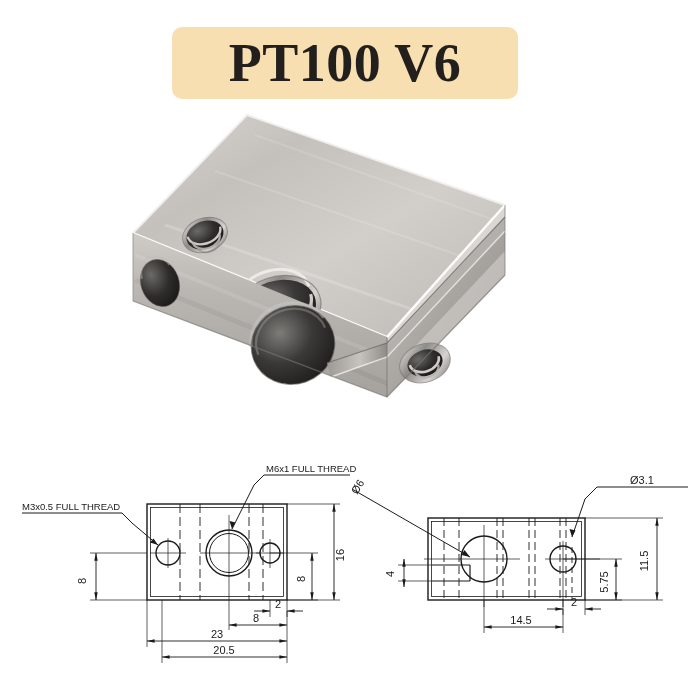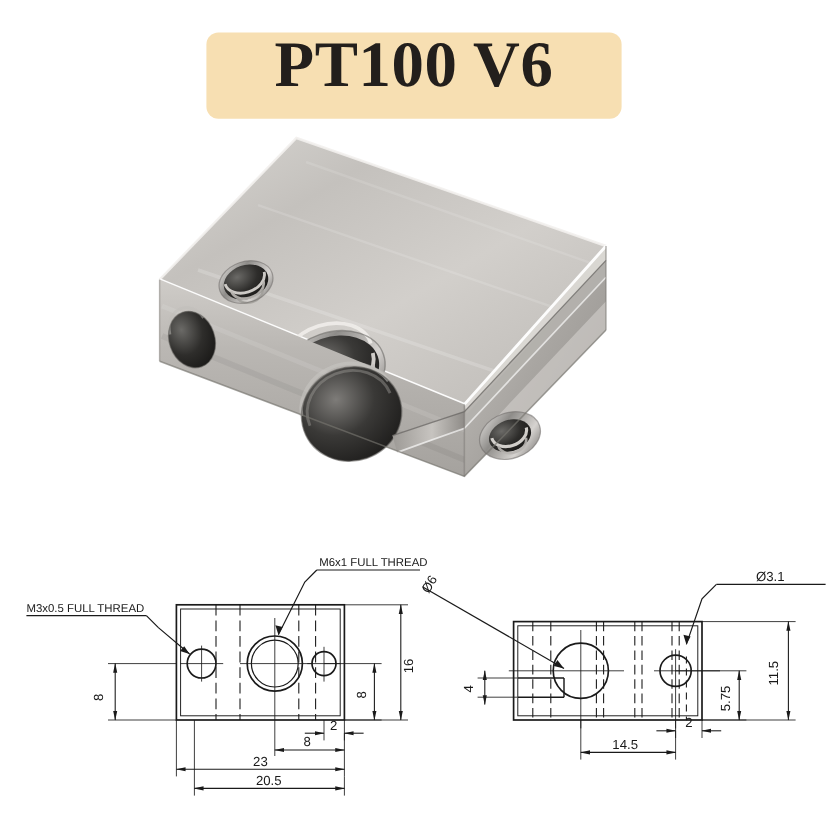--- a/index.html
+++ b/index.html
@@ -20,20 +20,21 @@
   
   #title-banner {
     position: absolute;
     left: 172px;
     top: 27px;
     width: 346px;
     height: 72px;
     background: #f7dfb2;
     border-radius: 10px;
     display: flex;
+    align-items: center;
     justify-content: center;
   }
   #title-text {
     font-family: "Liberation Serif", "DejaVu Serif", serif;
     font-weight: bold;
     font-size: 54px;
     color: #231f1c;
     letter-spacing: 0.5px;
     line-height: 1;
     white-space: nowrap;

